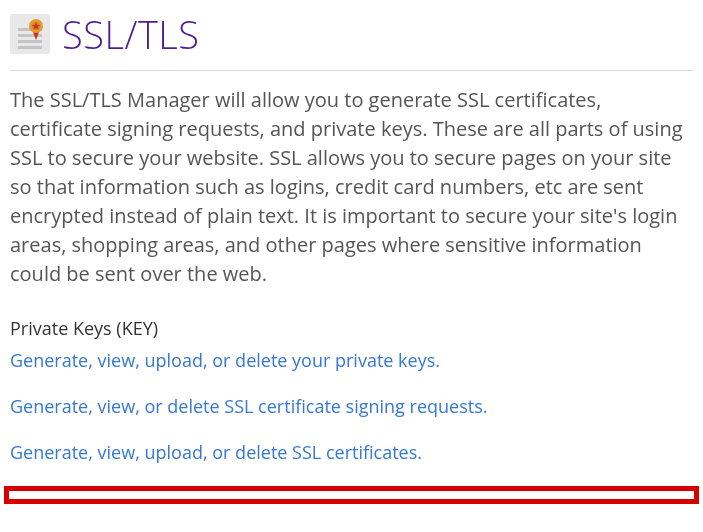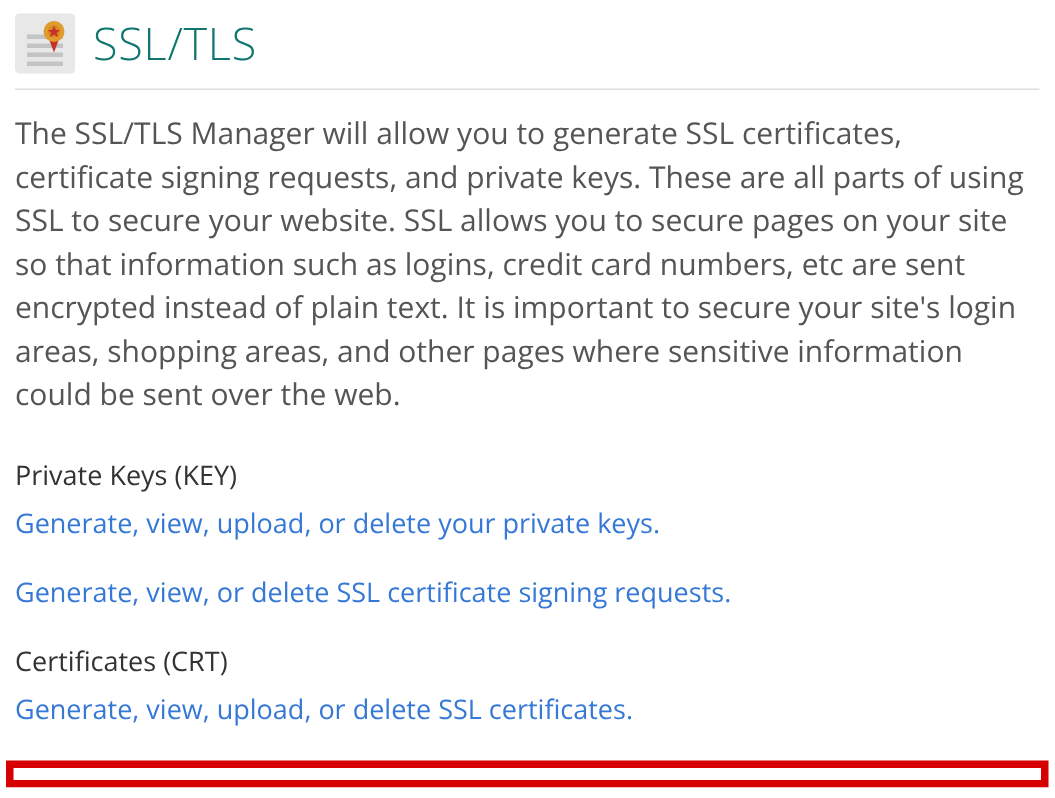--- a/index.html
+++ b/index.html
@@ -21,23 +21,23 @@
       background: #e8e8e8;
       border-radius: 3px;
       margin-right: 12px;
       position: relative;
       flex-shrink: 0;
       display: flex;
       align-items: center;
       justify-content: center;
     }
     .page-title {
-      font-size: 30px;
+      font-size: 38px;
       font-weight: 300;
-      color: #0f766e;
+      color: #4c1d95;
       letter-spacing: 0.5px;
     }
     .divider {
       border: none;
       border-top: 1px solid #ddd;
       margin: 4px 10px 14px 10px;
     }
     .description {
       font-size: 20px;
       line-height: 1.45;
@@ -96,18 +96,17 @@
 <div class="section">
   <h2 class="section-heading">Private Keys (KEY)</h2>
   <a class="section-link">Generate, view, upload, or delete your private keys.</a>
 </div>
 
 <div class="section">
   <a class="section-link">Generate, view, or delete SSL certificate signing requests.</a>
 </div>
 
 <div class="section">
-  <h2 class="section-heading">Certificates (CRT)</h2>
   <a class="section-link">Generate, view, upload, or delete SSL certificates.</a>
 </div>
 
 <div class="highlight-box">
 </div>
 
 </body></html>

